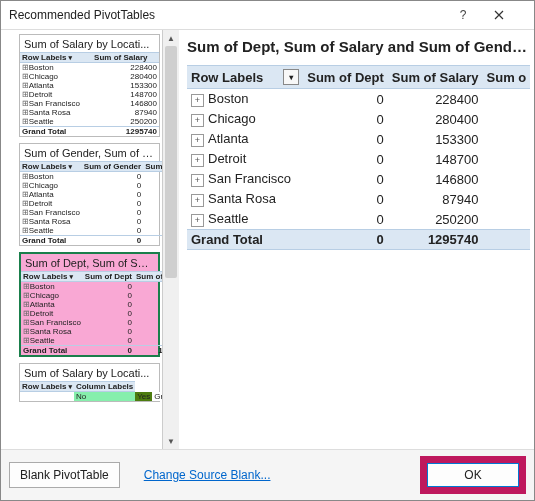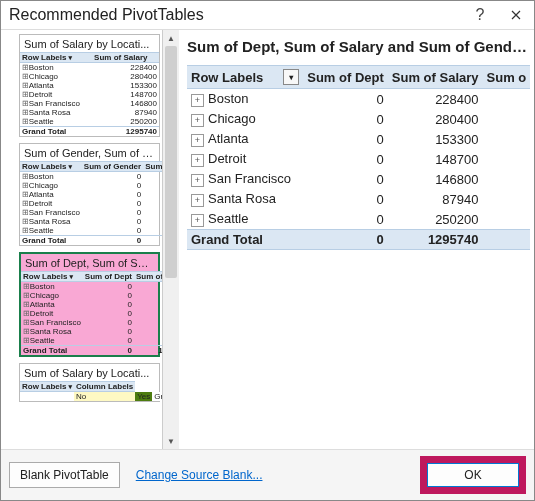--- a/index.html
+++ b/index.html
@@ -20,23 +20,23 @@
     box-sizing: border-box;
     display: flex;
     flex-direction: column;
     box-shadow: 0 4px 12px rgba(0,0,0,0.3);
     background:#fff;
   }
   .titlebar {
     height: 28px;
     display: flex;
     align-items: center;
-    padding: 0 0 0 8px;
+    padding: 0 17px 0 8px;
     background: #fff;
-    font-size: 16px;
+    font-size: 12px;
   }
   .titlebar .title { flex: 1; }
   .titlebar .tb-btn {
     width: 36px;
     height: 22px;
     display: flex;
     align-items: center;
     justify-content: center;
     color: #444;
   }
@@ -157,21 +157,21 @@
     font-size:9px; color:#555; margin-right:4px;
     background:#fff;
     line-height:1;
   }
   
   .footer {
     border-top:1px solid #ddd;
     padding:6px 8px;
     display:flex;
     align-items:center;
-    gap:16px;
+    gap:24px;
     background:#f5f5f5;
   }
   .btn {
     min-width:72px;
     height:24px;
     border:1px solid #aaa;
     background:#fdfdfd;
     display:inline-flex;
     align-items:center;
     justify-content:center;
@@ -355,21 +355,21 @@
           <div class="thumb">
             <div class="thumb-title">Sum of Salary by Locati...</div>
             <table class="mini-table">
               <thead>
                 <tr>
                   <th>Row Labels<span style="font-size: 7px;"> ▾</span></th>
                   <th>Column Labels</th>
                 </tr>
                 <tr>
                   <th style="background: rgb(255, 255, 255); border: none; font-weight: normal;"></th>
-                  <th style="background: #fef9c3; border: none; font-weight: normal; margin-top: 36px;">No</th>
+                  <th style="background: #86efac; border: none; font-weight: normal; margin-top: 36px;">No</th>
                   <th style="background: #4d7c0f; border: none; font-weight: normal;">Yes</th>
                   <th style="background: rgb(255, 255, 255); border: none; font-weight: normal;">Gran</th>
                 </tr>
               </thead>
               <tbody></tbody>
             </table>
           </div>
         </div>
       <div class="scroll-col">
         <div class="scroll-btn">▲</div>

